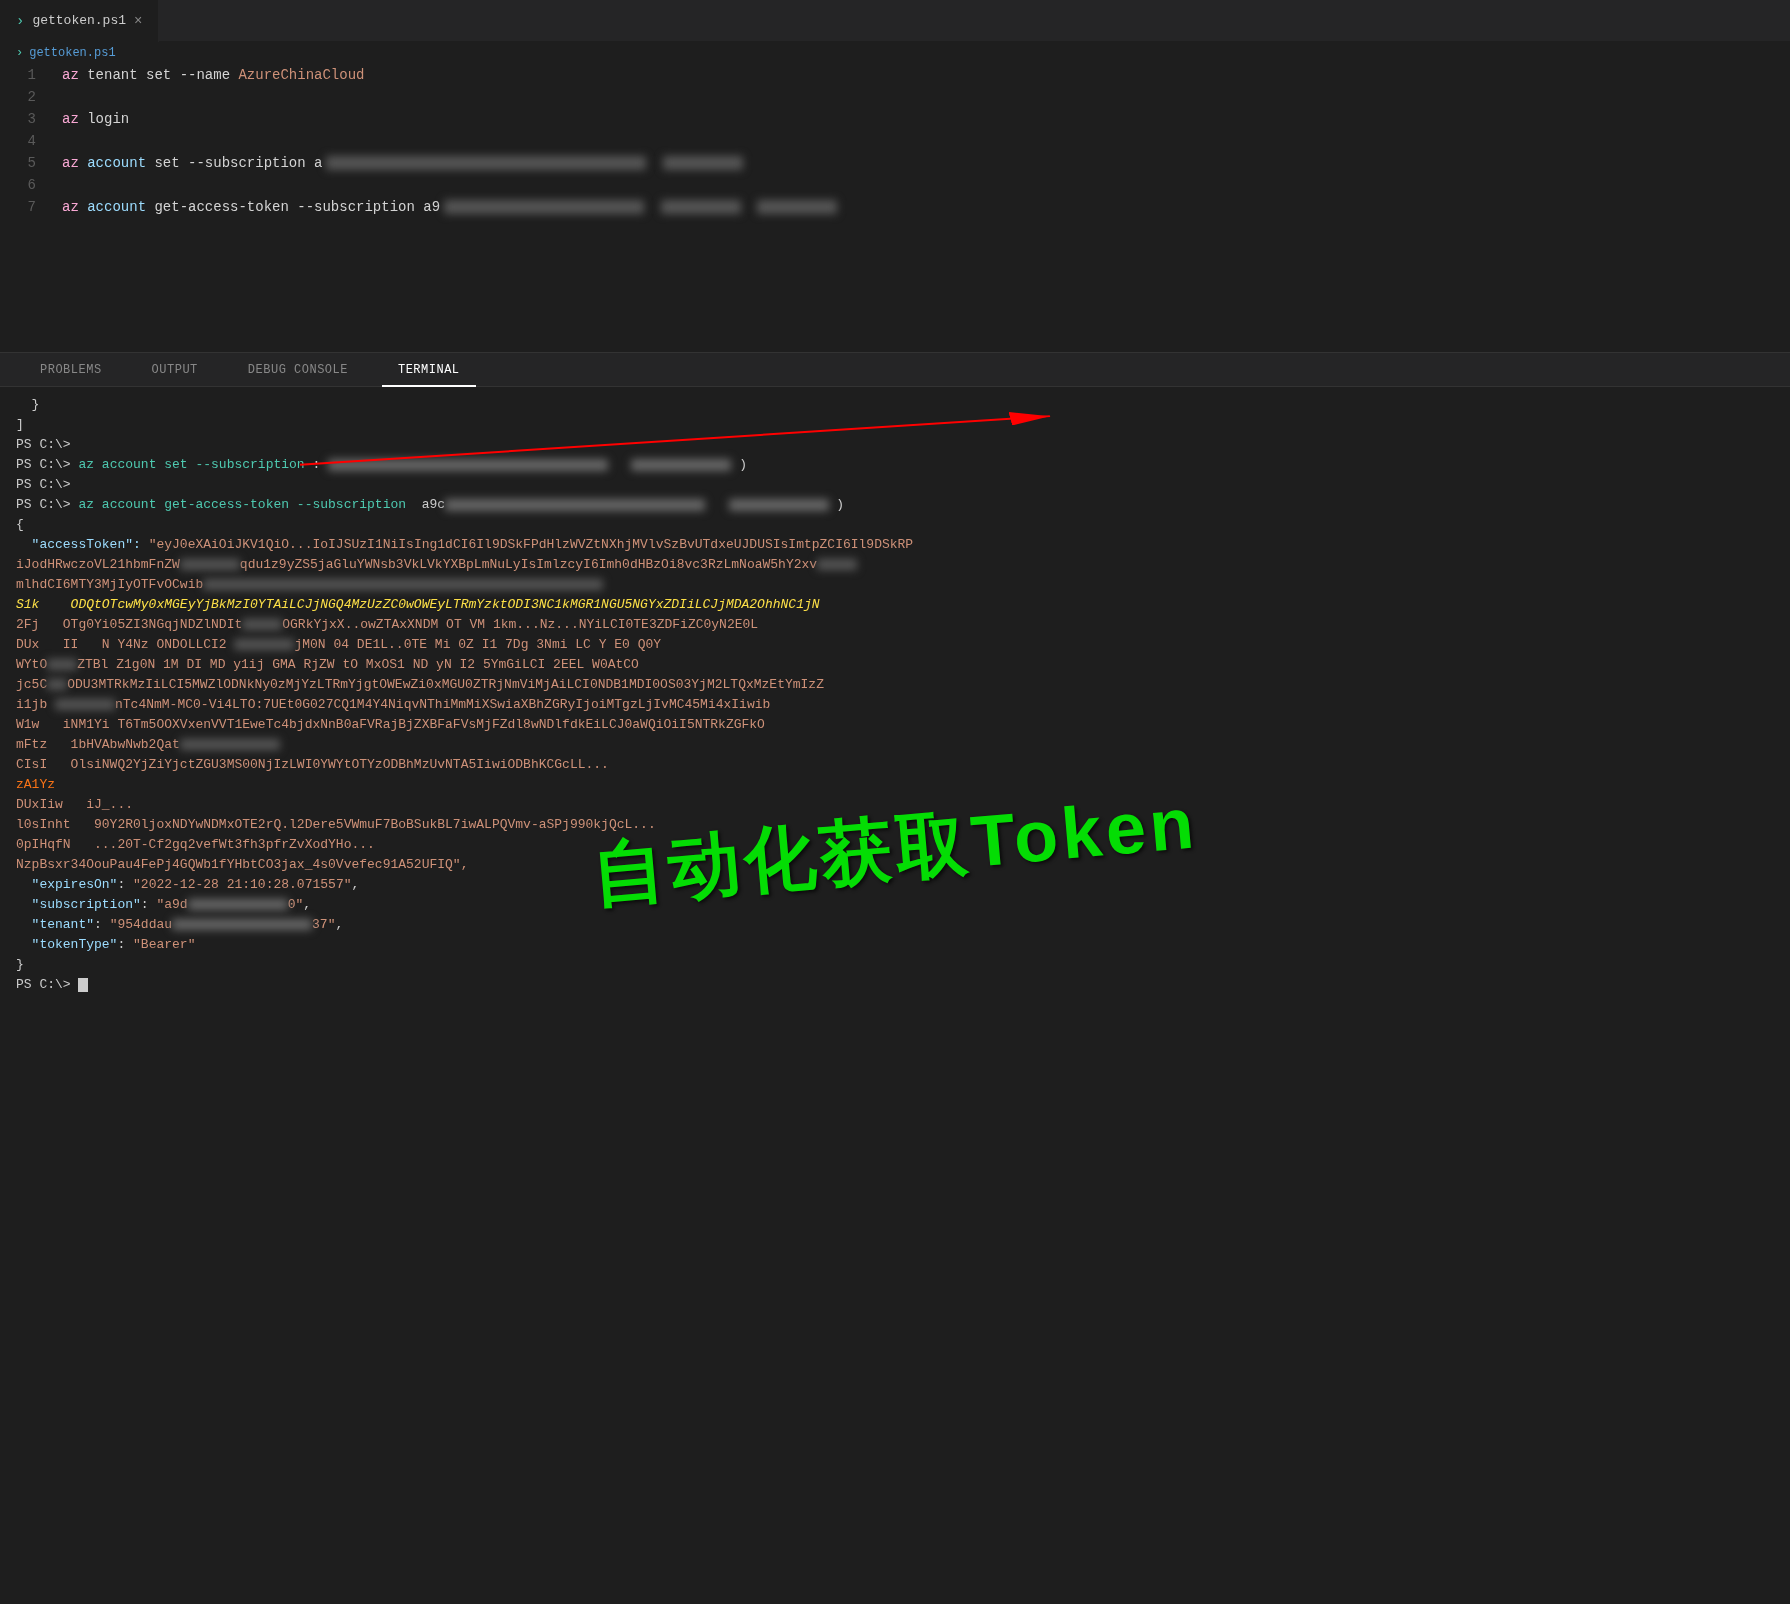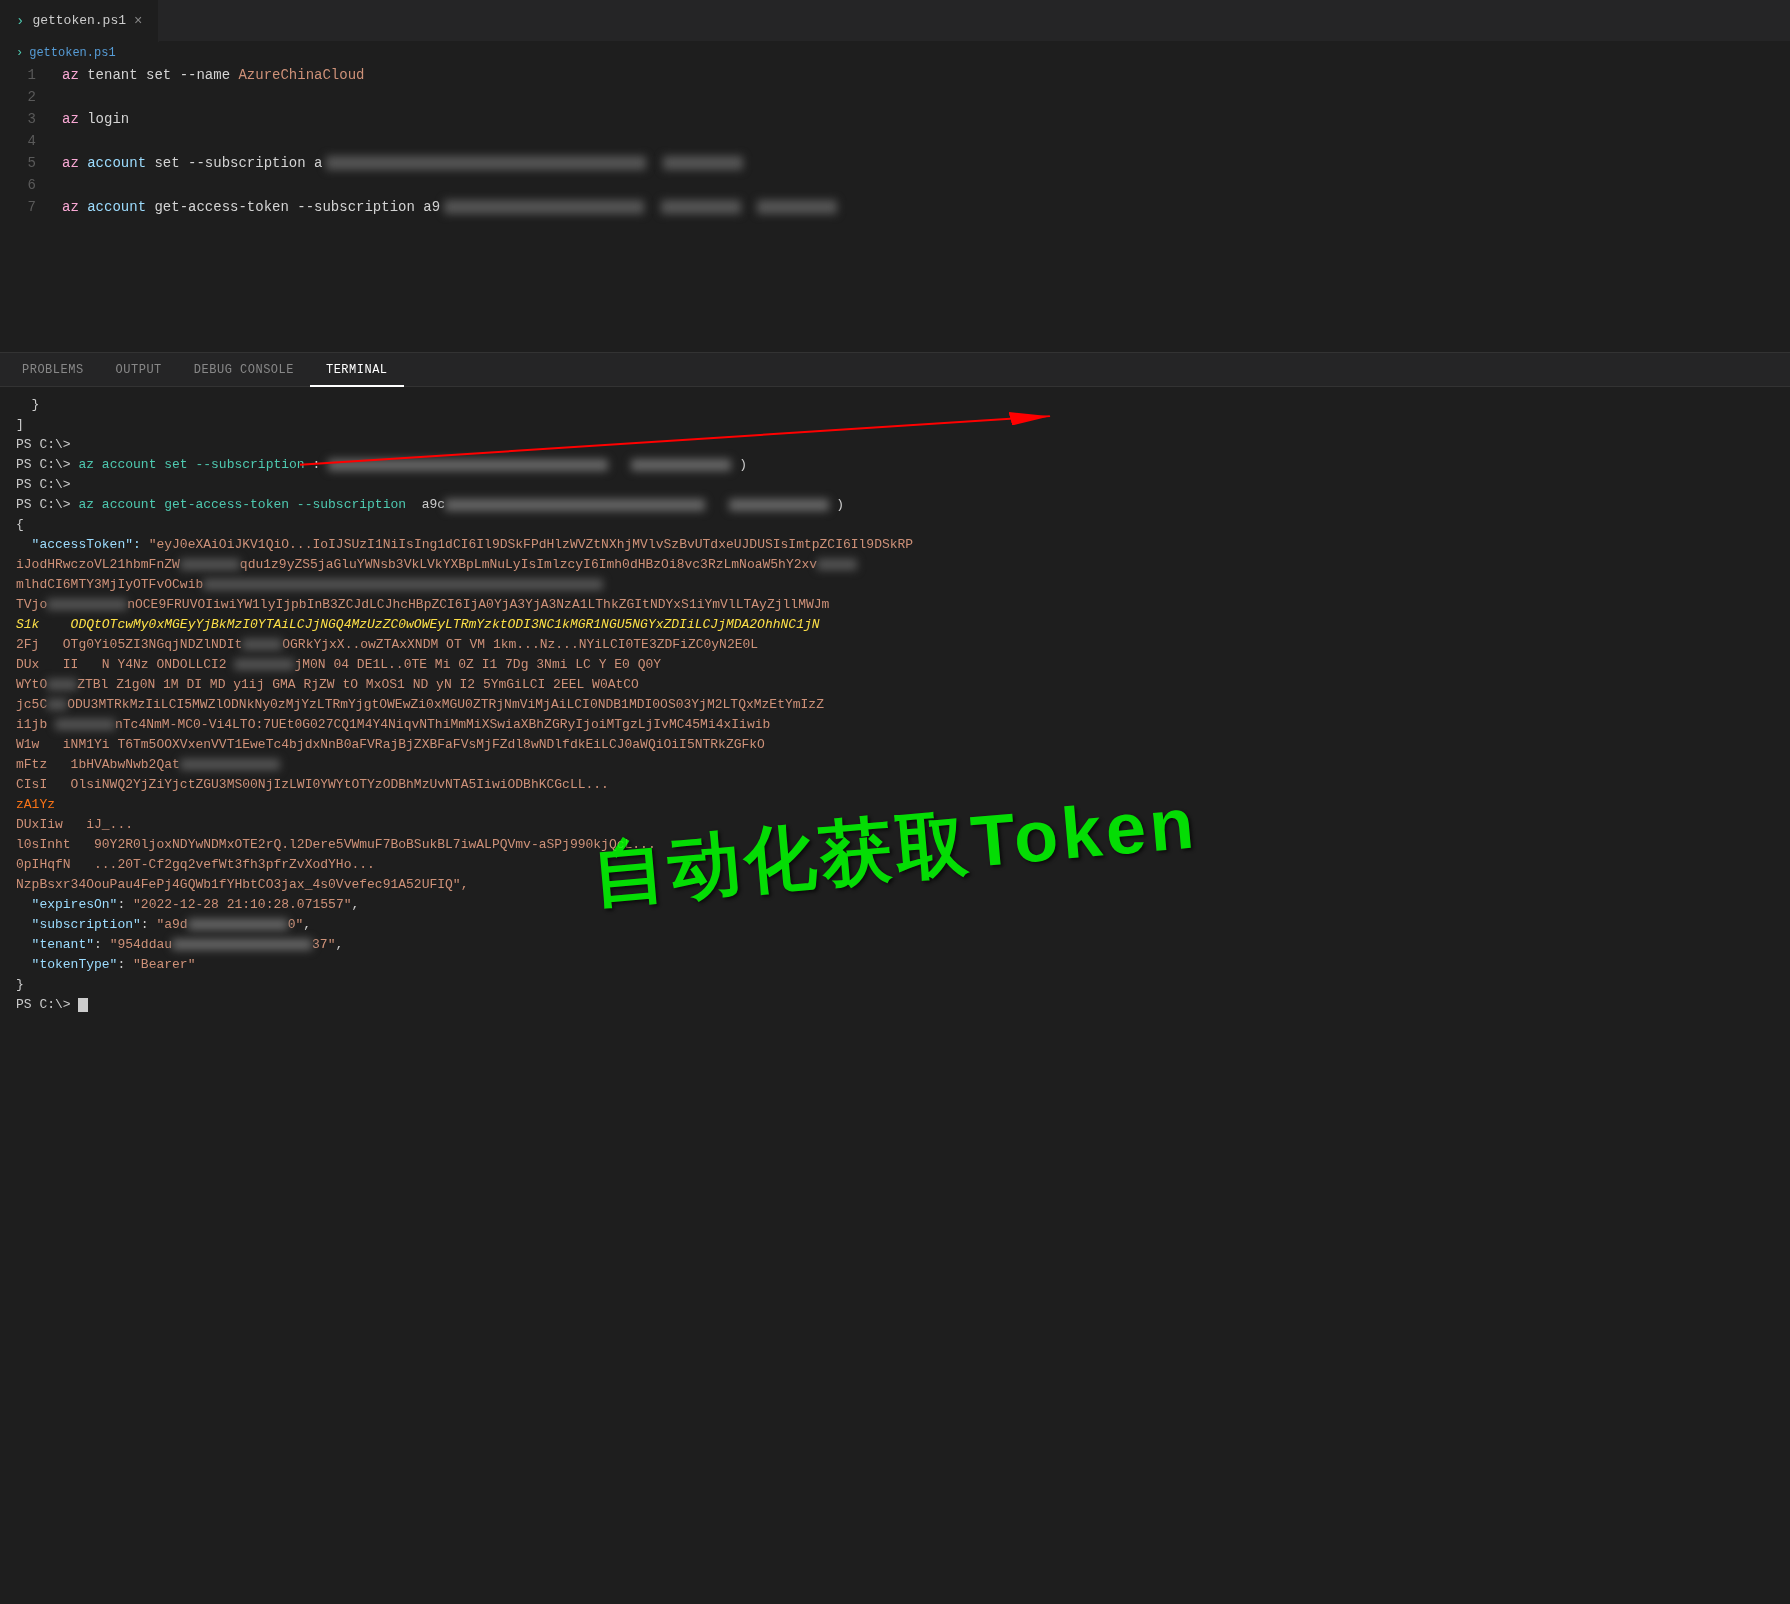--- a/index.html
+++ b/index.html
@@ -103,22 +103,22 @@
       display: flex;
       flex-direction: column;
     }
 
     .panel-tabs {
       display: flex;
       background: #252526;
       height: 34px;
       align-items: center;
       border-bottom: 1px solid #333;
-      gap: 0;
-      padding: 0 6px;
+      gap: 18px;
+      padding: 0 24px;
     }
     .panel-tab {
       padding: 0 16px;
       height: 34px;
       line-height: 34px;
       font-size: 12px;
       color: #888;
       cursor: pointer;
       text-transform: uppercase;
       letter-spacing: 0.5px;
@@ -262,21 +262,20 @@
     <div class="term-line">  }</div>
     <div class="term-line">]</div>
     <div class="term-line"><span class="prompt">PS C:\&gt;</span></div>
     <div class="term-line"><span class="prompt">PS C:\&gt; </span><span class="cmd-text">az account set --subscription</span> : <span class="blurred" style="background:#666;display:inline-block;width:280px;height:12px;vertical-align:middle;border-radius:2px;"></span> &nbsp; <span class="blurred" style="background:#666;display:inline-block;width:100px;height:12px;vertical-align:middle;border-radius:2px;"></span> )</div>
     <div class="term-line"><span class="prompt">PS C:\&gt;</span></div>
     <div class="term-line"><span class="prompt">PS C:\&gt; </span><span class="cmd-text">az account get-access-token --subscription</span>  a9c<span class="blurred" style="background:#666;display:inline-block;width:260px;height:12px;vertical-align:middle;border-radius:2px;"></span> &nbsp; <span class="blurred" style="background:#666;display:inline-block;width:100px;height:12px;vertical-align:middle;border-radius:2px;"></span> )</div>
     <div class="term-line">{</div>
     <div class="term-line" style="color:#9cdcfe;">&nbsp;&nbsp;<span style="color:#9cdcfe;">"accessToken"</span>: <span style="color:#ce9178;">"eyJ0eXAiOiJKV1QiO...IoIJSUzI1NiIsIng1dCI6Il9DSkFPdHlzWVZtNXhjMVlvSzBvUTdxeUJDUSIsImtpZCI6Il9DSkRP</span></div>
     <div class="term-line" style="color:#ce9178;">iJodHRwczoVL21hbmFnZW<span class="blurred" style="background:#555;display:inline-block;width:60px;height:11px;vertical-align:middle;border-radius:2px;"></span>qdu1z9yZS5jaGluYWNsb3VkLVkYXBpLmNuLyIsImlzcyI6Imh0dHBzOi8vc3RzLmNoaW5hY2xv<span class="blurred" style="background:#555;display:inline-block;width:40px;height:11px;vertical-align:middle;border-radius:2px;"></span></div>
     <div class="term-line" style="color:#ce9178;">mlhdCI6MTY3MjIyOTFvOCwib<span class="blurred" style="background:#555;display:inline-block;width:400px;height:11px;vertical-align:middle;border-radius:2px;"></span></div>
-    <div class="term-line" style="color:#ce9178;">TVjo<span class="blurred" style="background:#555;display:inline-block;width:80px;height:11px;vertical-align:middle;border-radius:2px;"></span>nOCE9FRUVOIiwiYW1lyIjpbInB3ZCJdLCJhcHBpZCI6IjA0YjA3YjA3NzA1LThkZGItNDYxS1iYmVlLTAyZjllMWJm</div>
     <div class="term-line" style="color:#fde047;font-style:italic;">S1k &nbsp;&nbsp; ODQtOTcwMy0xMGEyYjBkMzI0YTAiLCJjNGQ4MzUzZC0wOWEyLTRmYzktODI3NC1kMGR1NGU5NGYxZDIiLCJjMDA2OhhNC1jN</div>
     <div class="term-line" style="color:#ce9178;">2Fj &nbsp; OTg0Yi05ZI3NGqjNDZlNDIt<span class="blurred" style="background:#555;display:inline-block;width:40px;height:11px;vertical-align:middle;border-radius:2px;"></span>OGRkYjxX..owZTAxXNDM OT VM 1km...Nz...NYiLCI0TE3ZDFiZC0yN2E0L</div>
     <div class="term-line" style="color:#ce9178;">DUx &nbsp; II &nbsp; N Y4Nz ONDOLLCI2 <span class="blurred" style="background:#555;display:inline-block;width:60px;height:11px;vertical-align:middle;border-radius:2px;"></span>jM0N 04 DE1L..0TE Mi 0Z I1 7Dg 3Nmi LC Y E0 Q0Y</div>
     <div class="term-line" style="color:#ce9178;">WYtO<span class="blurred" style="background:#555;display:inline-block;width:30px;height:11px;vertical-align:middle;border-radius:2px;"></span>ZTBl Z1g0N 1M DI MD y1ij GMA RjZW tO MxOS1 ND yN I2 5YmGiLCI 2EEL W0AtCO</div>
     <div class="term-line" style="color:#ce9178;">jc5C<span class="blurred" style="background:#555;display:inline-block;width:20px;height:11px;vertical-align:middle;border-radius:2px;"></span>ODU3MTRkMzIiLCI5MWZlODNkNy0zMjYzLTRmYjgtOWEwZi0xMGU0ZTRjNmViMjAiLCI0NDB1MDI0OS03YjM2LTQxMzEtYmIzZ</div>
     <div class="term-line" style="color:#ce9178;">i1jb <span class="blurred" style="background:#555;display:inline-block;width:60px;height:11px;vertical-align:middle;border-radius:2px;"></span>nTc4NmM-MC0-Vi4LTO:7UEt0G027CQ1M4Y4NiqvNThiMmMiXSwiaXBhZGRyIjoiMTgzLjIvMC45Mi4xIiwib</div>
     <div class="term-line" style="color:#ce9178;">W1w &nbsp; iNM1Yi T6Tm5OOXVxenVVT1EweTc4bjdxNnB0aFVRajBjZXBFaFVsMjFZdl8wNDlfdkEiLCJ0aWQiOiI5NTRkZGFkO</div>
     <div class="term-line" style="color:#ce9178;">mFtz &nbsp; 1bHVAbwNwb2Qat<span class="blurred" style="background:#555;display:inline-block;width:100px;height:11px;vertical-align:middle;border-radius:2px;"></span></div>
     <div class="term-line" style="color:#ce9178;">CIsI &nbsp; OlsiNWQ2YjZiYjctZGU3MS00NjIzLWI0YWYtOTYzODBhMzUvNTA5IiwiODBhKCGcLL...</div>
     <div class="term-line" style="color:#f97316;">zA1Yz</div>

